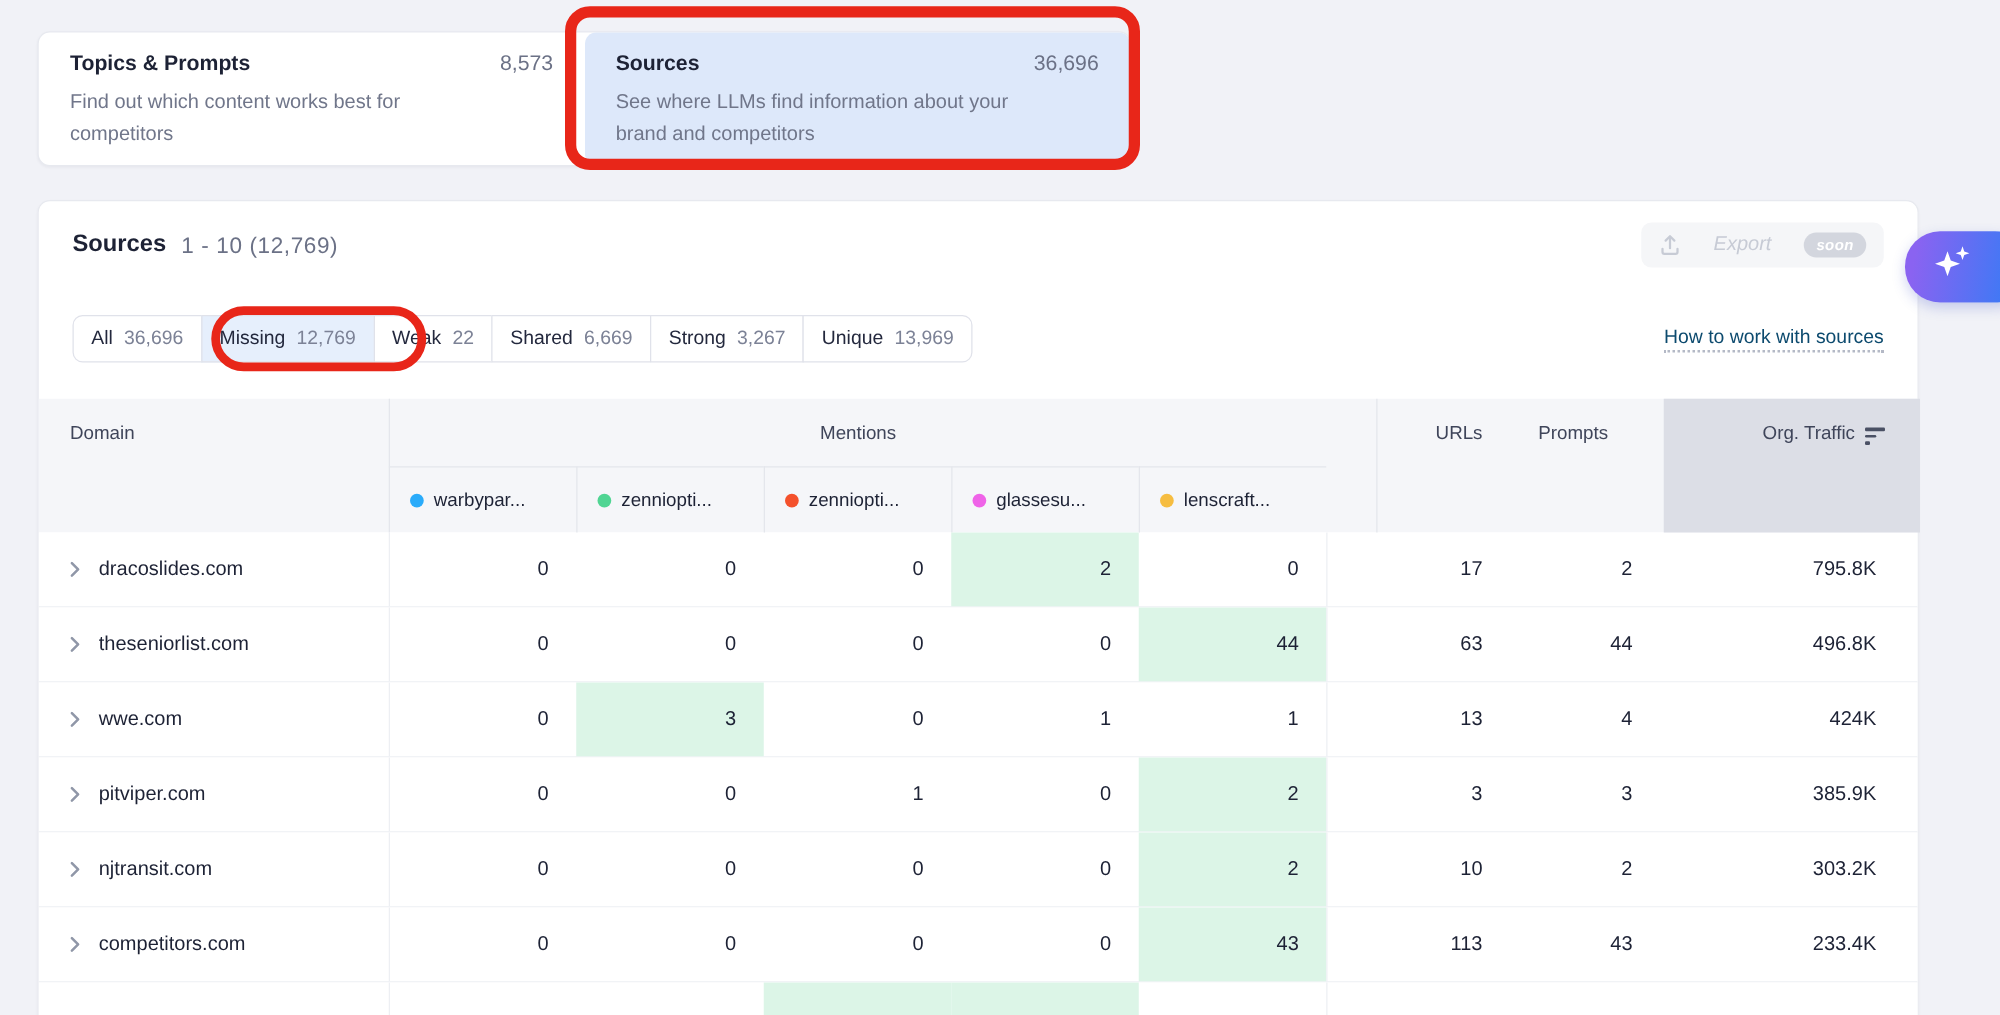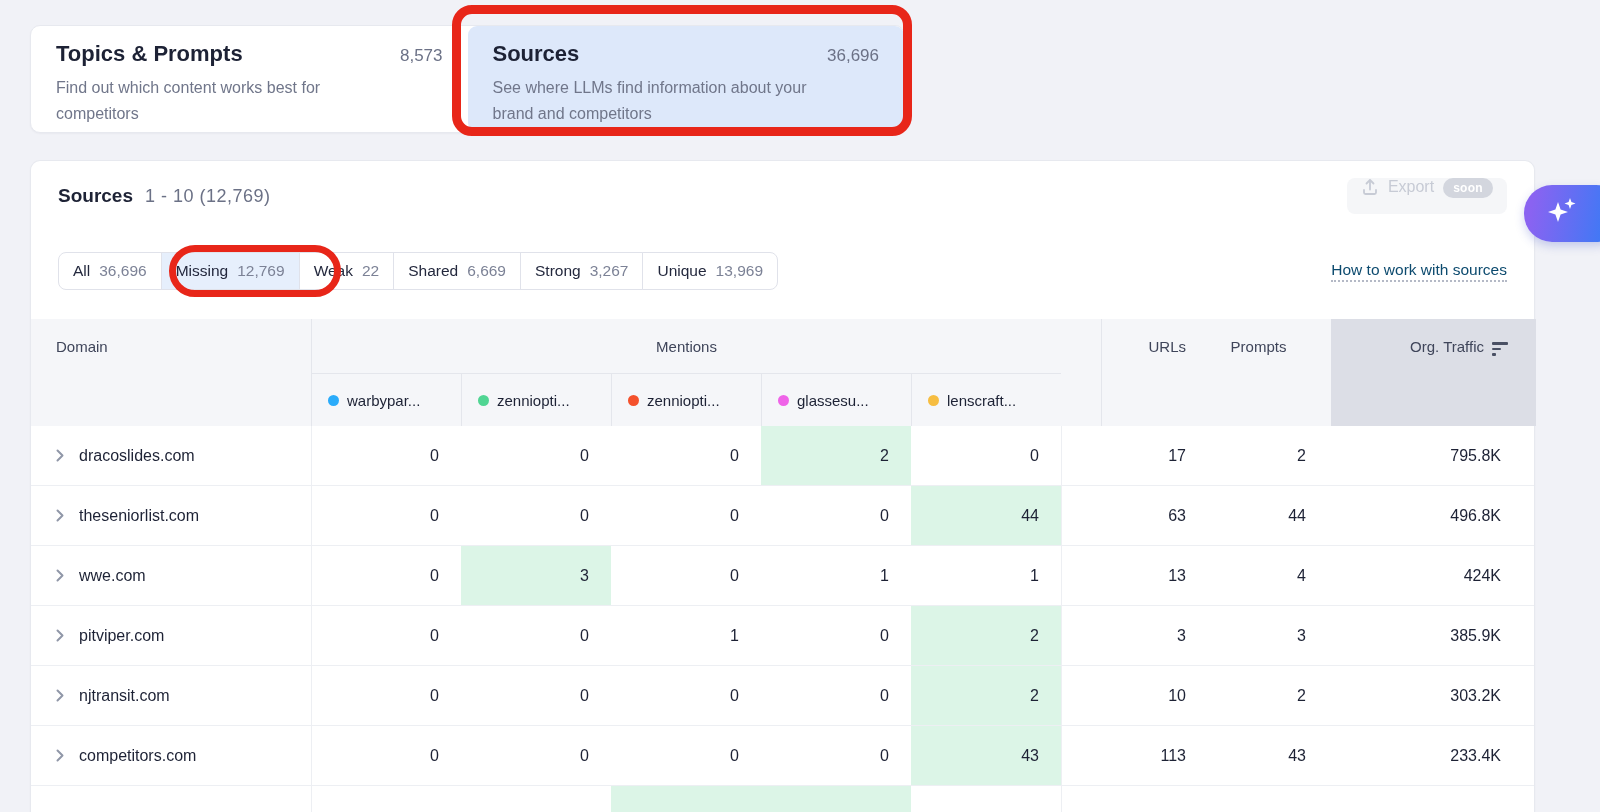--- a/index.html
+++ b/index.html
@@ -12,40 +12,40 @@
   }
   
   .nav-cards {
     position:absolute; left:30px; top:25px; width:875px; height:108px;
     background:#ffffff; border:1px solid #e7e9ef; border-radius:10px;
     display:flex; box-shadow:0 1px 2px rgba(20,25,60,.04);
   }
   .nav-card { flex:1; padding:15px 25px 0 25px; border-radius:9px; cursor:pointer; }
   .nav-card.selected { background:#dde8fa; }
   .nav-card-top { display:flex; justify-content:space-between; align-items:baseline; }
-  .nav-card-title { font-size:22px; font-weight:700; color:#1d2235; }
+  .nav-card-title { font-size:17px; font-weight:700; color:#1d2235; }
   .nav-card-count { font-size:17px; color:#6b7186; }
   .nav-card-desc { margin-top:8px; font-size:16px; line-height:26px; color:#70768a; max-width:350px; }
   
   .ring { position:absolute; border-style:solid; border-color:#e82619; pointer-events:none; z-index:50; }
   .ring-sources { left:452px; top:5px; width:460px; height:131px; border-width:9px; border-radius:20px; }
   .ring-missing { left:169px; top:245px; width:172px; height:52px; border-width:7px; border-radius:26px; }
   
   .panel {
     position:absolute; left:30px; top:160px; width:1505px; height:652px;
     background:#ffffff; border:1px solid #e7e9ef; border-bottom:none;
     border-radius:10px 10px 0 0; box-shadow:0 1px 2px rgba(20,25,60,.04);
   }
   .panel-header { height:70px; display:flex; align-items:center; padding:0 27px; }
   .panel-title { font-size:19px; font-weight:700; color:#1d2235; }
   .panel-range { font-size:18px; color:#6b7186; margin-left:12px; letter-spacing:.5px; }
   .export-btn {
-    margin-left:auto; height:36px; display:flex; align-items:flex-start; gap:9px;
+    margin-left:auto; height:36px; display:flex; align-items:center; gap:26px;
     background:#f5f6f8; border:none; border-radius:8px; padding:0 14px;
-    font-size:16px; color:#c7cbd5; cursor:default; font-family:inherit;
+    font-size:16px; color:#c7cbd5; cursor:default; font-family:inherit;font-style:italic;
   }
   .soon-pill {
     background:#d3d6de; color:#ffffff; font-size:12px; font-weight:700;
     padding:3px 10px; border-radius:10px; letter-spacing:.3px;
   }
   
   .filter-row { display:flex; align-items:center; margin:21px 27px 0 27px; height:38px;text-align:center; }
   .seg { display:flex; }
   .seg-tab {
     display:flex; align-items:center; gap:9px; padding:0 14px; height:38px;

